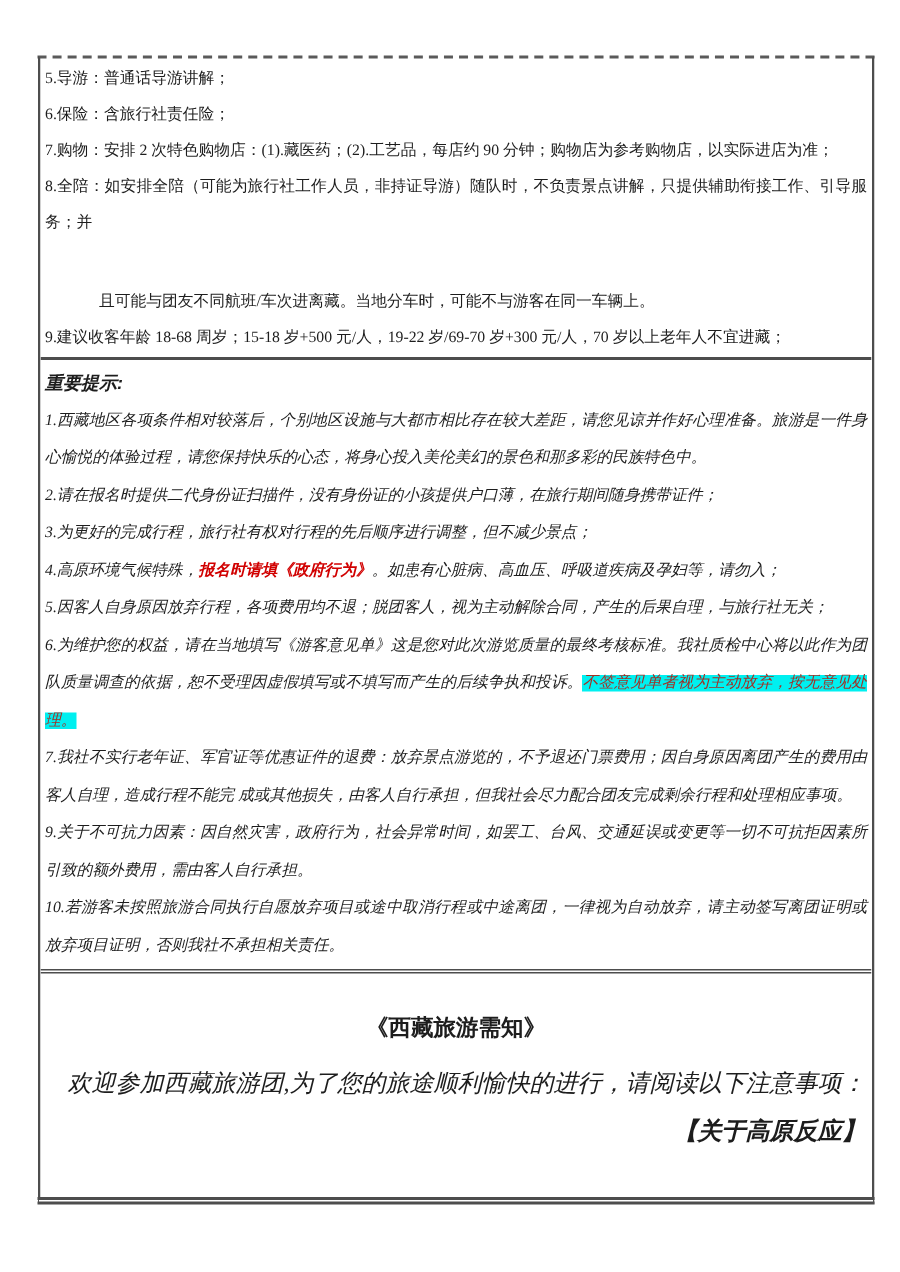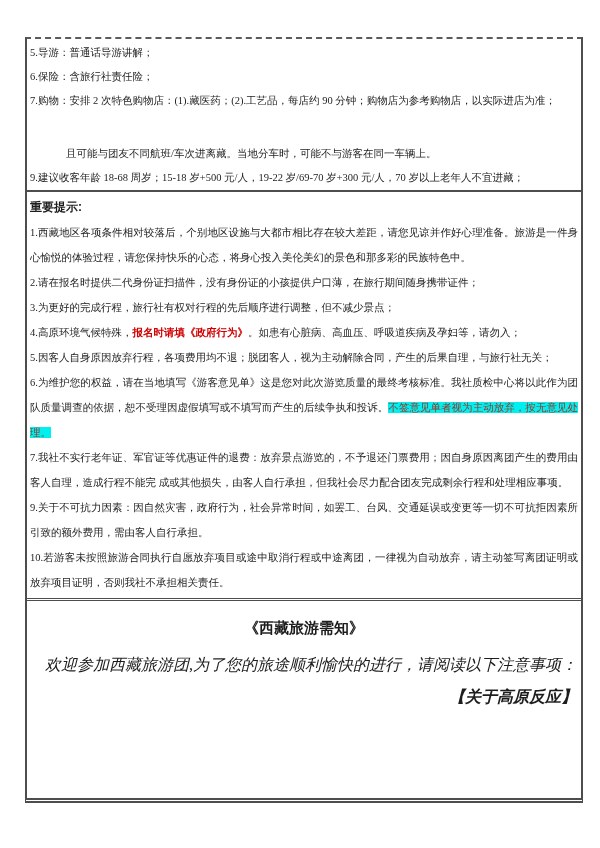--- a/index.html
+++ b/index.html
@@ -13,49 +13,50 @@
     border-left:2px solid #4d4d4d;border-right:2px solid #4d4d4d;
     border-top:2px dashed #5a5a5a;border-bottom:5px double #4d4d4d;
     display:flex;flex-direction:column;overflow:hidden;background:#fff;
   }
   p{margin:0;font-size:10.5px;text-align:justify;}
   
   .sec-terms{padding:2px 3px 0 3px;}
   .sec-terms p{line-height:24px;}
   .sec-terms .indent{text-indent:36px;text-align:left;margin-top:29px;}
   
-  .sec-important{border-top:2px solid #4d4d4d;padding:3px 3px;}
+  .sec-important{border-top:2px solid #4d4d4d;padding:3px 3px;font-style:italic;}
   .sec-important p{line-height:25px;}
   .hdr{font-family:"Liberation Sans","DejaVu Sans",sans-serif;font-weight:bold;font-size:12px;text-align:left;}
   .red{color:#d10000;font-weight:bold;}
   .hl{background:#00f0f0;color:#a03126;}
   
   .sec-special{border-top:1px solid #4d4d4d;padding:2px 3px 1px 3px;}
   .sec-special p{line-height:24px;text-align:left;}
   .sec-special .b{font-weight:bold;font-family:"Liberation Sans","DejaVu Sans",sans-serif;font-size:11.5px;}
   .sec-special .lbl{margin-right:10px;}
   
-  .sec-notice{border-top:3px double #4d4d4d;flex:1;padding:6px 4px;}
+  .sec-notice{border-top:3px double #4d4d4d;flex:1;padding:16px 4px;}
   .sec-notice h2{
     margin:10px 0 0;line-height:22px;text-align:center;font-size:15px;
     font-family:"Liberation Sans","DejaVu Sans",sans-serif;font-weight:bold;
   }
   .sec-notice p{font-size:16px;line-height:24px;text-align:right;font-style:italic;}
   .sec-notice .welcome{margin-top:14px;}
   .sec-notice .s1{margin-top:8px;font-weight:bold;font-family:"Liberation Sans","DejaVu Sans",sans-serif;}
 </style>
 </head>
 <body>
 
 <div class="doc-box">
 
   <section class="sec-terms">
     <p>5.导游：普通话导游讲解；</p>
     <p>6.保险：含旅行社责任险；</p>
     <p>7.购物：安排 2 次特色购物店：(1).藏医药；(2).工艺品，每店约 90 分钟；购物店为参考购物店，以实际进店为准；</p>
+    <p>8.全陪：如安排全陪（可能为旅行社工作人员，非持证导游）随队时，不负责景点讲解，只提供辅助衔接工作、引导服务；并</p>
     <p class="indent">且可能与团友不同航班/车次进离藏。当地分车时，可能不与游客在同一车辆上。</p>
     <p>9.建议收客年龄 18-68 周岁；15-18 岁+500 元/人，19-22 岁/69-70 岁+300 元/人，70 岁以上老年人不宜进藏；</p>
   </section>
 
   <section class="sec-important">
     <p class="hdr">重要提示:</p>
     <p>1.西藏地区各项条件相对较落后，个别地区设施与大都市相比存在较大差距，请您见谅并作好心理准备。旅游是一件身心愉悦的体验过程，请您保持快乐的心态，将身心投入美伦美幻的景色和那多彩的民族特色中。</p>
     <p>2.请在报名时提供二代身份证扫描件，没有身份证的小孩提供户口薄，在旅行期间随身携带证件；</p>
     <p>3.为更好的完成行程，旅行社有权对行程的先后顺序进行调整，但不减少景点；</p>
     <p><span>4.高原环境气候特殊，</span><span class="red">报名时请填《政府行为》</span><span>。如患有心脏病、高血压、呼吸道疾病及孕妇等，请勿入；</span></p>

